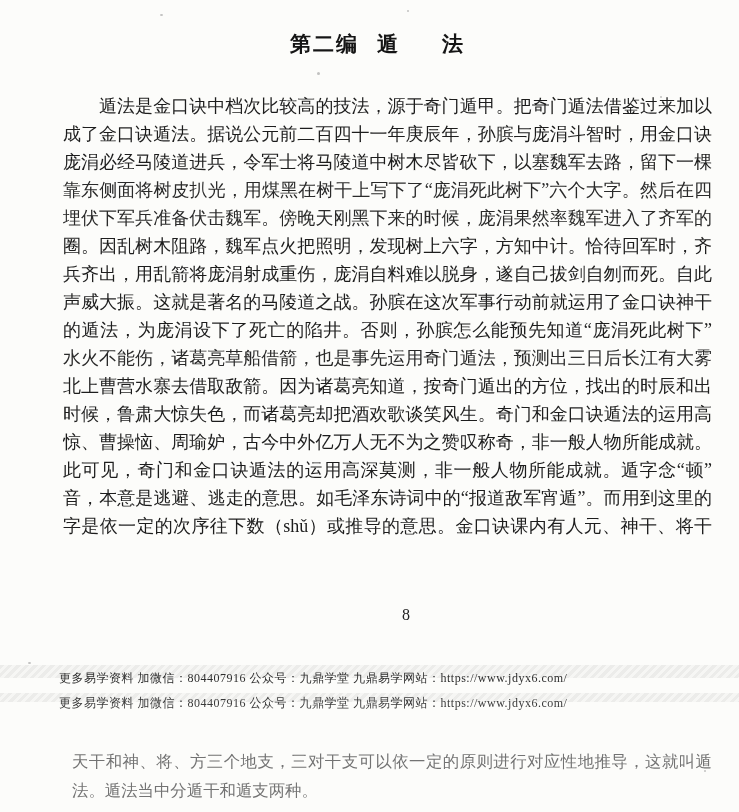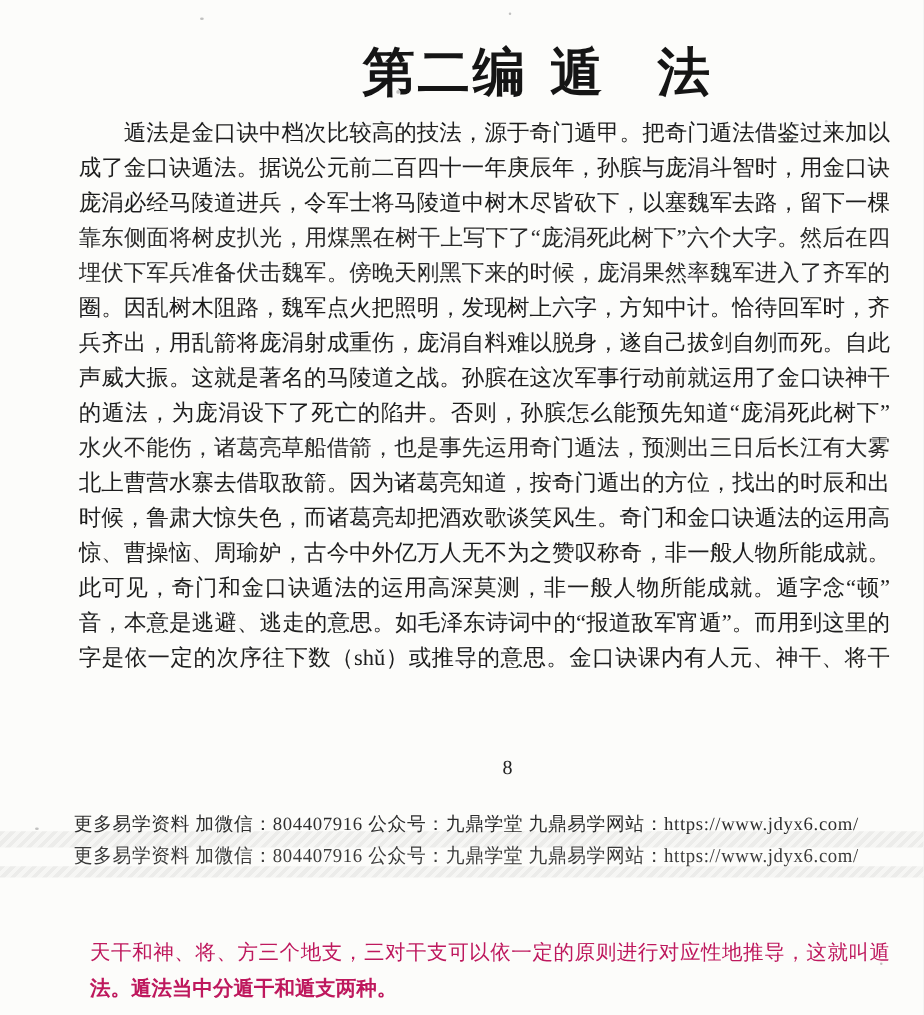--- a/index.html
+++ b/index.html
@@ -8,21 +8,21 @@
     width:739px; height:812px;
     margin:0 auto;
     background:#fcfcfa;
     color:#1b1b1b;
     font-family:"Liberation Serif", serif;
     overflow:hidden;
   }
   
   .title {
     position:absolute; top:30px; left:290px;
-    font-size:42px; font-weight:bold; color:#151515;
+    font-size:21px; font-weight:bold; color:#151515;
     white-space:nowrap; letter-spacing:2px;
   }
   .title .t2 { margin-left:18px; }
   .title .t3 { margin-left:42px; }
   
   .body {
     position:absolute; left:63px; top:92px; width:649px;
     font-size:18px; line-height:28px; color:#1d1d1d;
   }
   .bline {
@@ -41,31 +41,31 @@
   
   .band {
     position:absolute; left:0; width:739px;
     background:repeating-linear-gradient(135deg,#ececea 0 3px,#f6f6f4 3px 6px);
   }
   .band1 { top:665px; height:13px; }
   .band2 { top:693px; height:9px; }
   
   .wm {
     position:absolute; left:59px;
-    font-size:15px; white-space:nowrap; letter-spacing:0.5px;
+    font-size:12px; white-space:nowrap; letter-spacing:0.5px;margin-top:20px;
   }
   .wm1 { top:650px; color:#2d2d2d; }
   .wm2 { top:675px; color:#3a3a3a; transform:scaleY(1.05); }
   
   .fragment {
     position:absolute; left:72px; top:748px; width:640px;
-    font-size:16.4px; line-height:28.5px; color:#be185d;
+    font-size:16.4px; line-height:28.5px; color:#737373;
   }
   .fline { text-align:justify; text-align-last:justify; }
-  .fline:last-child { text-align-last:left;font-weight:bold; }
+  .fline:last-child { text-align-last:left; }
   
   .speck { position:absolute; background:#9a9a9a; border-radius:50%; opacity:.6; }
   .s1 { left:160px; top:14px;  width:3px; height:2px; }
   .s2 { left:407px; top:10px;  width:2px; height:2px; }
   .s3 { left:317px; top:72px;  width:3px; height:3px; }
   .s4 { left:660px; top:96px;  width:2px; height:2px; }
   .s5 { left:28px;  top:662px; width:3px; height:2px; }
   .s6 { left:704px; top:770px; width:2px; height:2px; }
 </style>
 </head>

